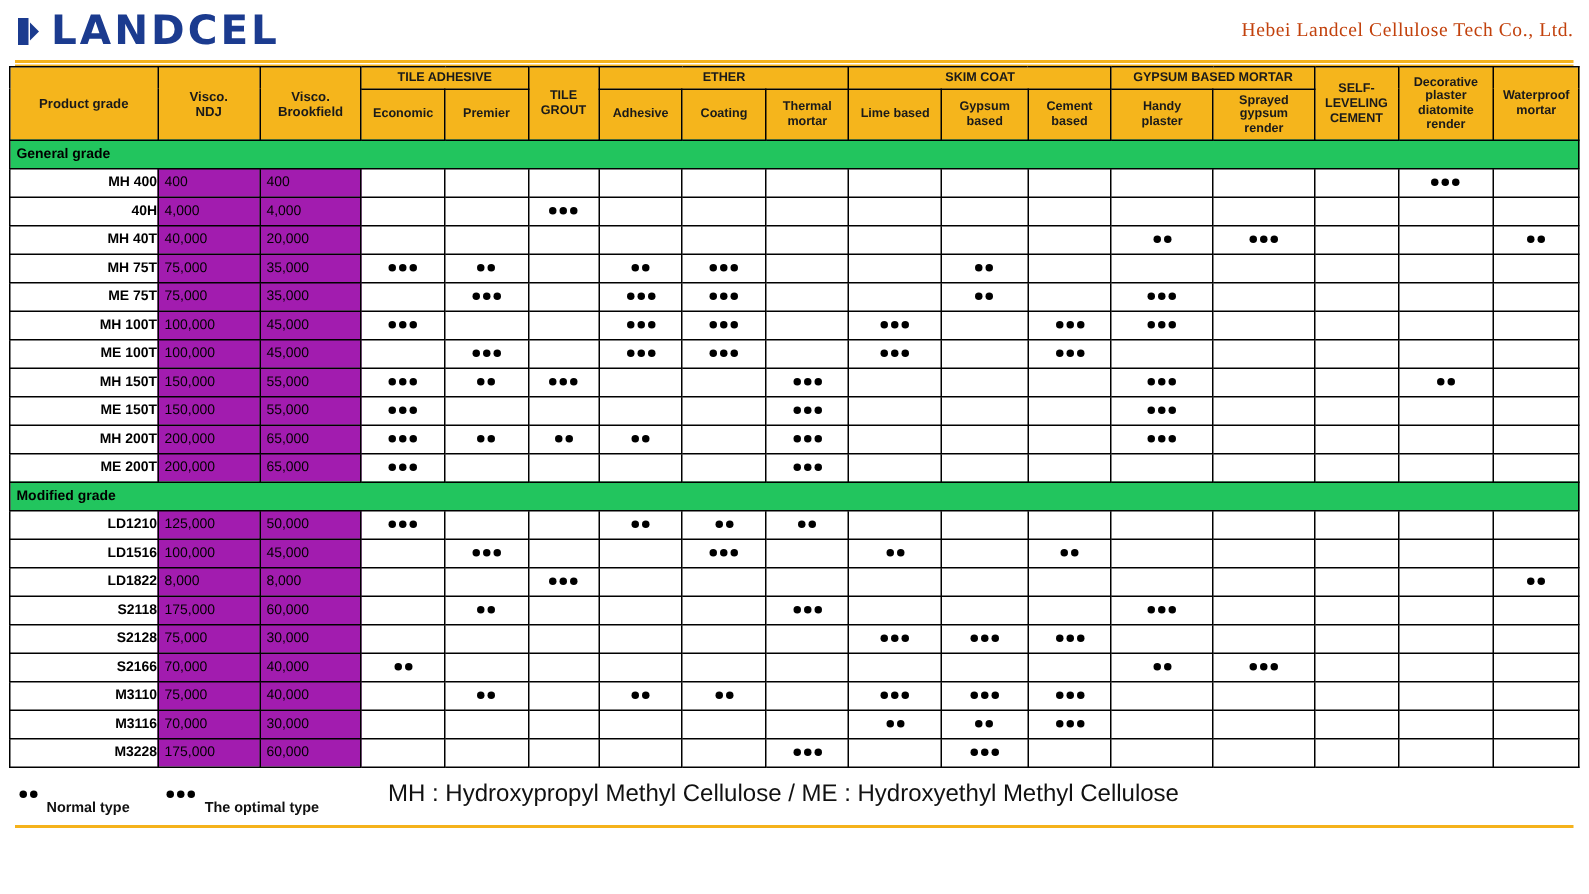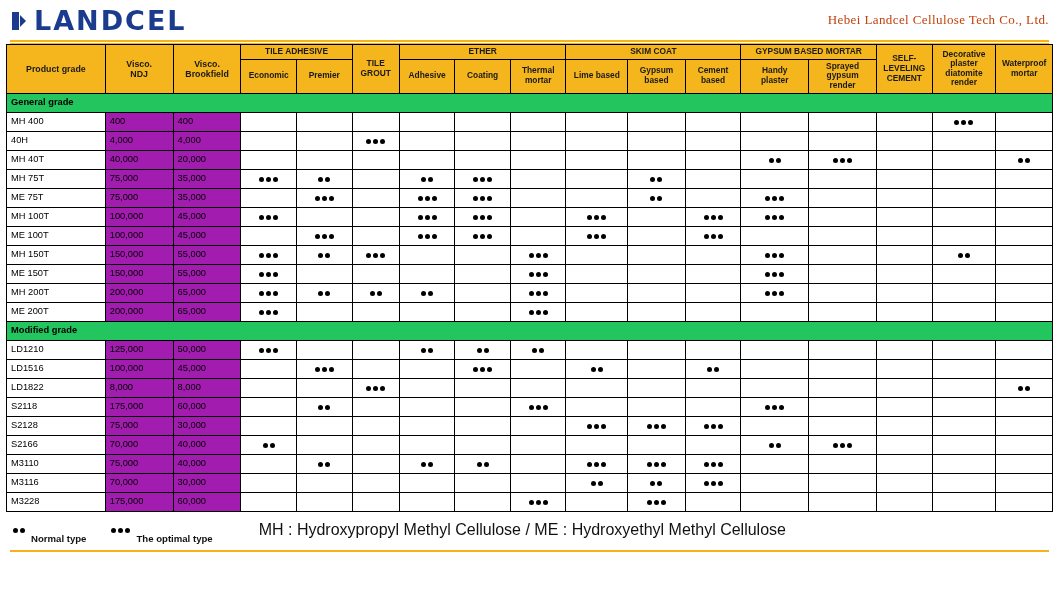--- a/index.html
+++ b/index.html
@@ -57,21 +57,21 @@
     background:#f5b51c;
     font-weight:bold;
     font-size:8.4px;
     color:#1a1a1a;
     padding:2px 1px;
   }
   thead th.big{font-size:8.8px;}
   .grade-head{font-size:9.6px;}
   tbody td{height:18px;}
   td.gradecell{
-    text-align:left;padding-left:4px;font-weight:normal;font-size:9.3px;background:#fff;
+    text-align:right;padding-left:4px;font-weight:bold;font-size:9.3px;background:#fff;
   }
   td.numcell{
     text-align:left;padding-left:4px;font-size:9.3px;background:#a21caf;
   }
   tr.section td{
     background:#22c55e;text-align:left;padding-left:4px;font-weight:bold;font-size:9.3px;
   }
   .dots{letter-spacing:0px;font-size:11px;line-height:1;}
   .dot{
     display:inline-block;width:5px;height:5px;border-radius:50%;

